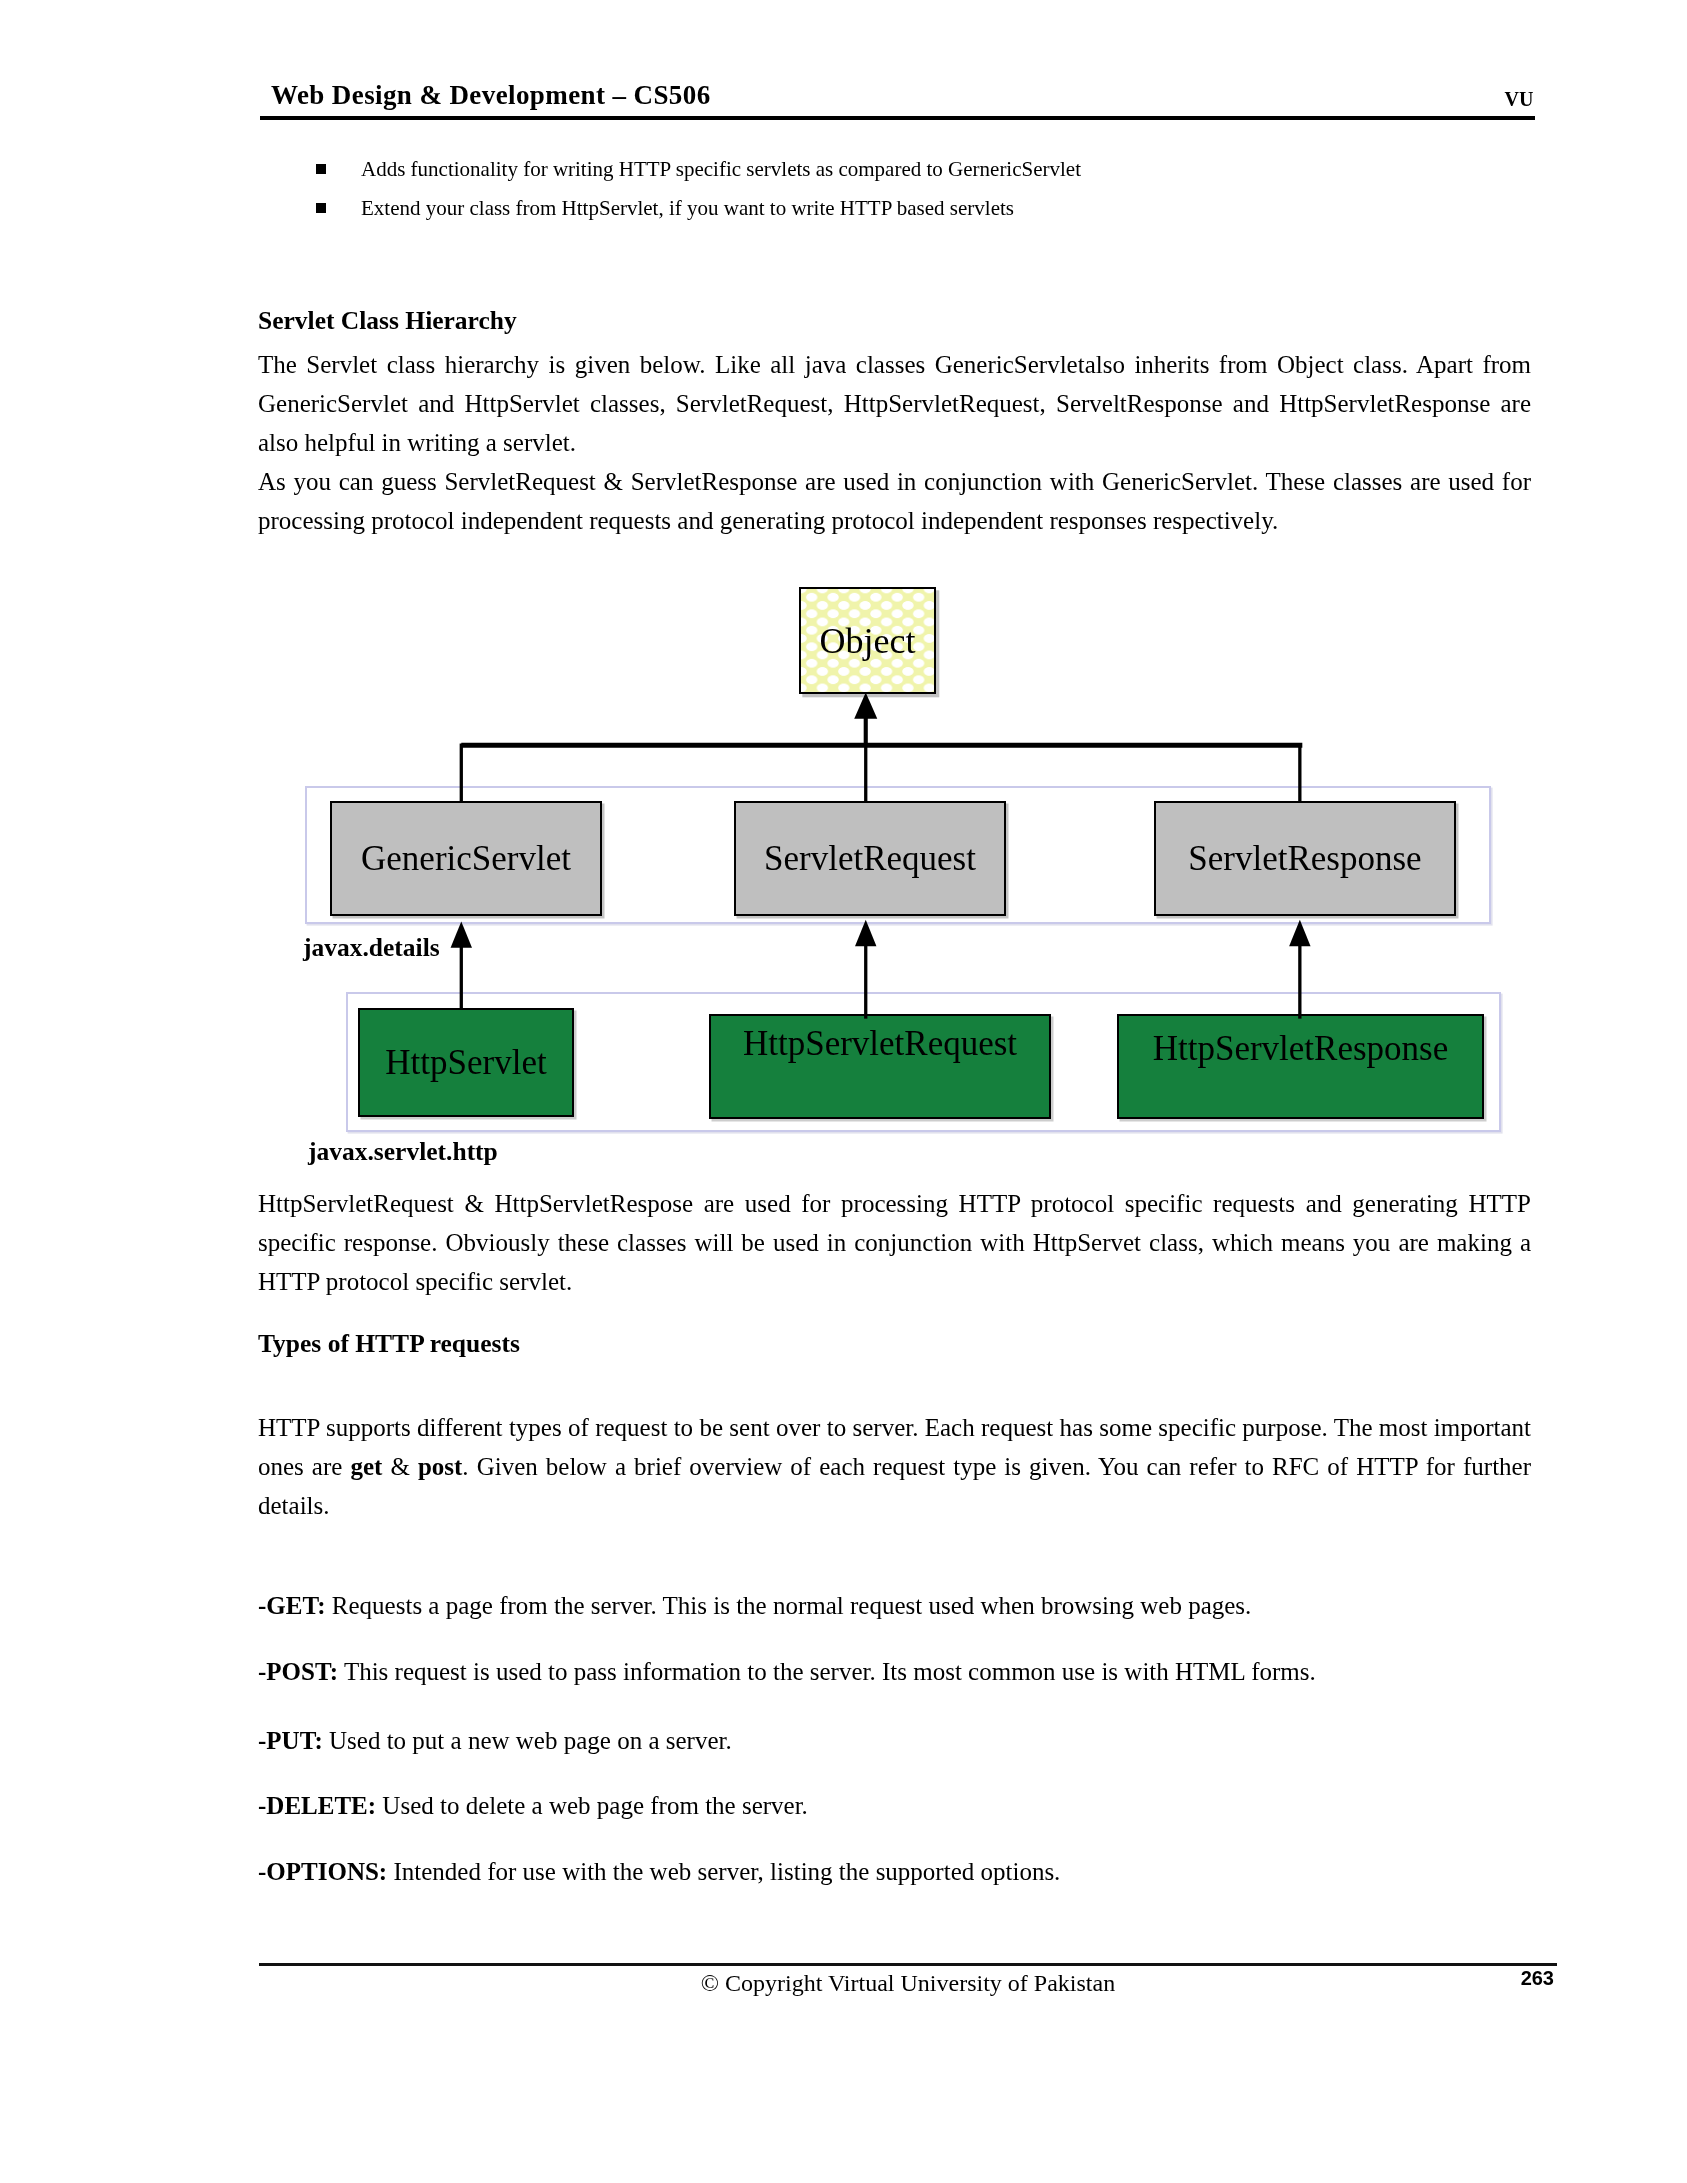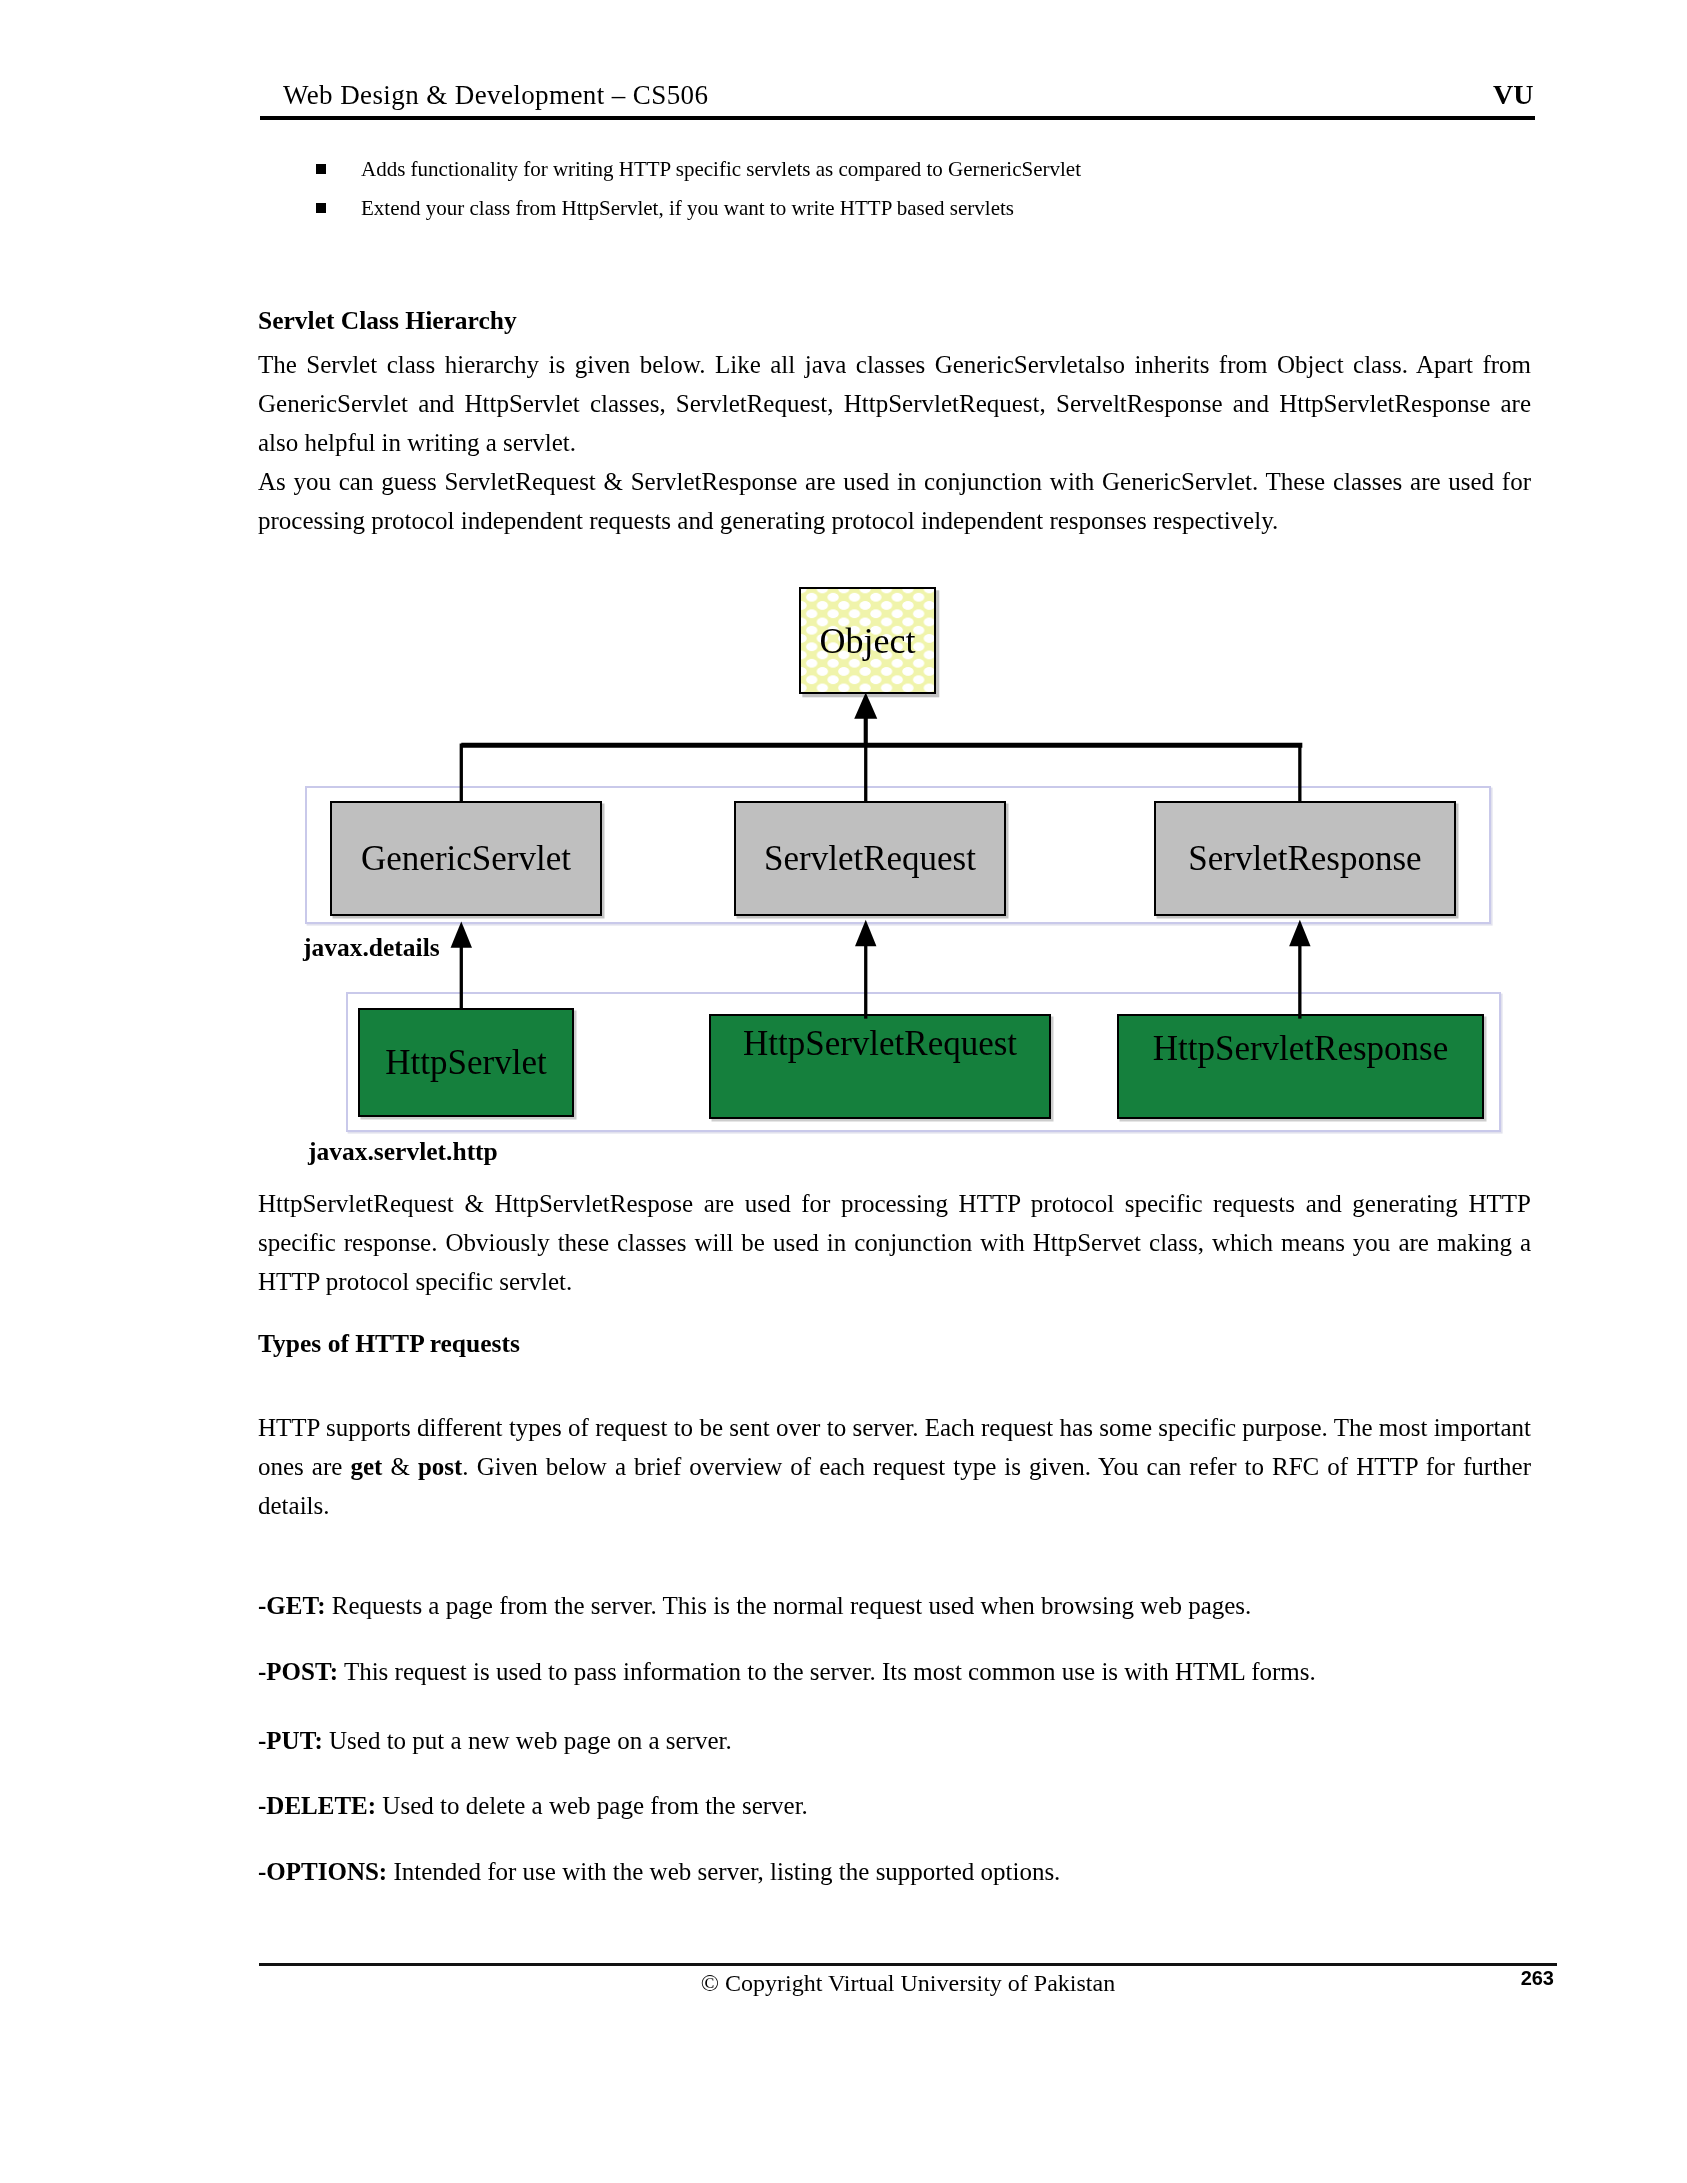--- a/index.html
+++ b/index.html
@@ -8,26 +8,26 @@
     background:#ffffff; color:#000;
     font-family:"Liberation Serif", serif;
     overflow:hidden;
   }
   
   .header {
     position:absolute; left:260px; top:48px; width:1275px; height:68px;
     border-bottom:4.1px solid #000;
   }
   .header-title {
-    position:absolute; left:23px; bottom:5px;
-    font-size:27px; font-weight:normal; letter-spacing:0.4px;
+    position:absolute; left:11px; bottom:5px;
+    font-size:27px; font-weight:bold; letter-spacing:0.4px;
   }
   .header-vu {
     position:absolute; right:1.6px; bottom:5px;
-    font-size:28px; font-weight:bold;margin-top:15px;
+    font-size:20px; font-weight:bold;margin-top:15px;
   }
   
   .bullets { position:absolute; left:316px; top:150px; width:1219px; }
   .bullet-row { display:flex; align-items:flex-start; font-size:21px; line-height:39px; }
   .bullet-square {
     flex:0 0 auto; width:10px; height:10px; background:#000;
     margin:14px 35px 0 0;
   }
   
   .col { position:absolute; left:258px; width:1273px; }

